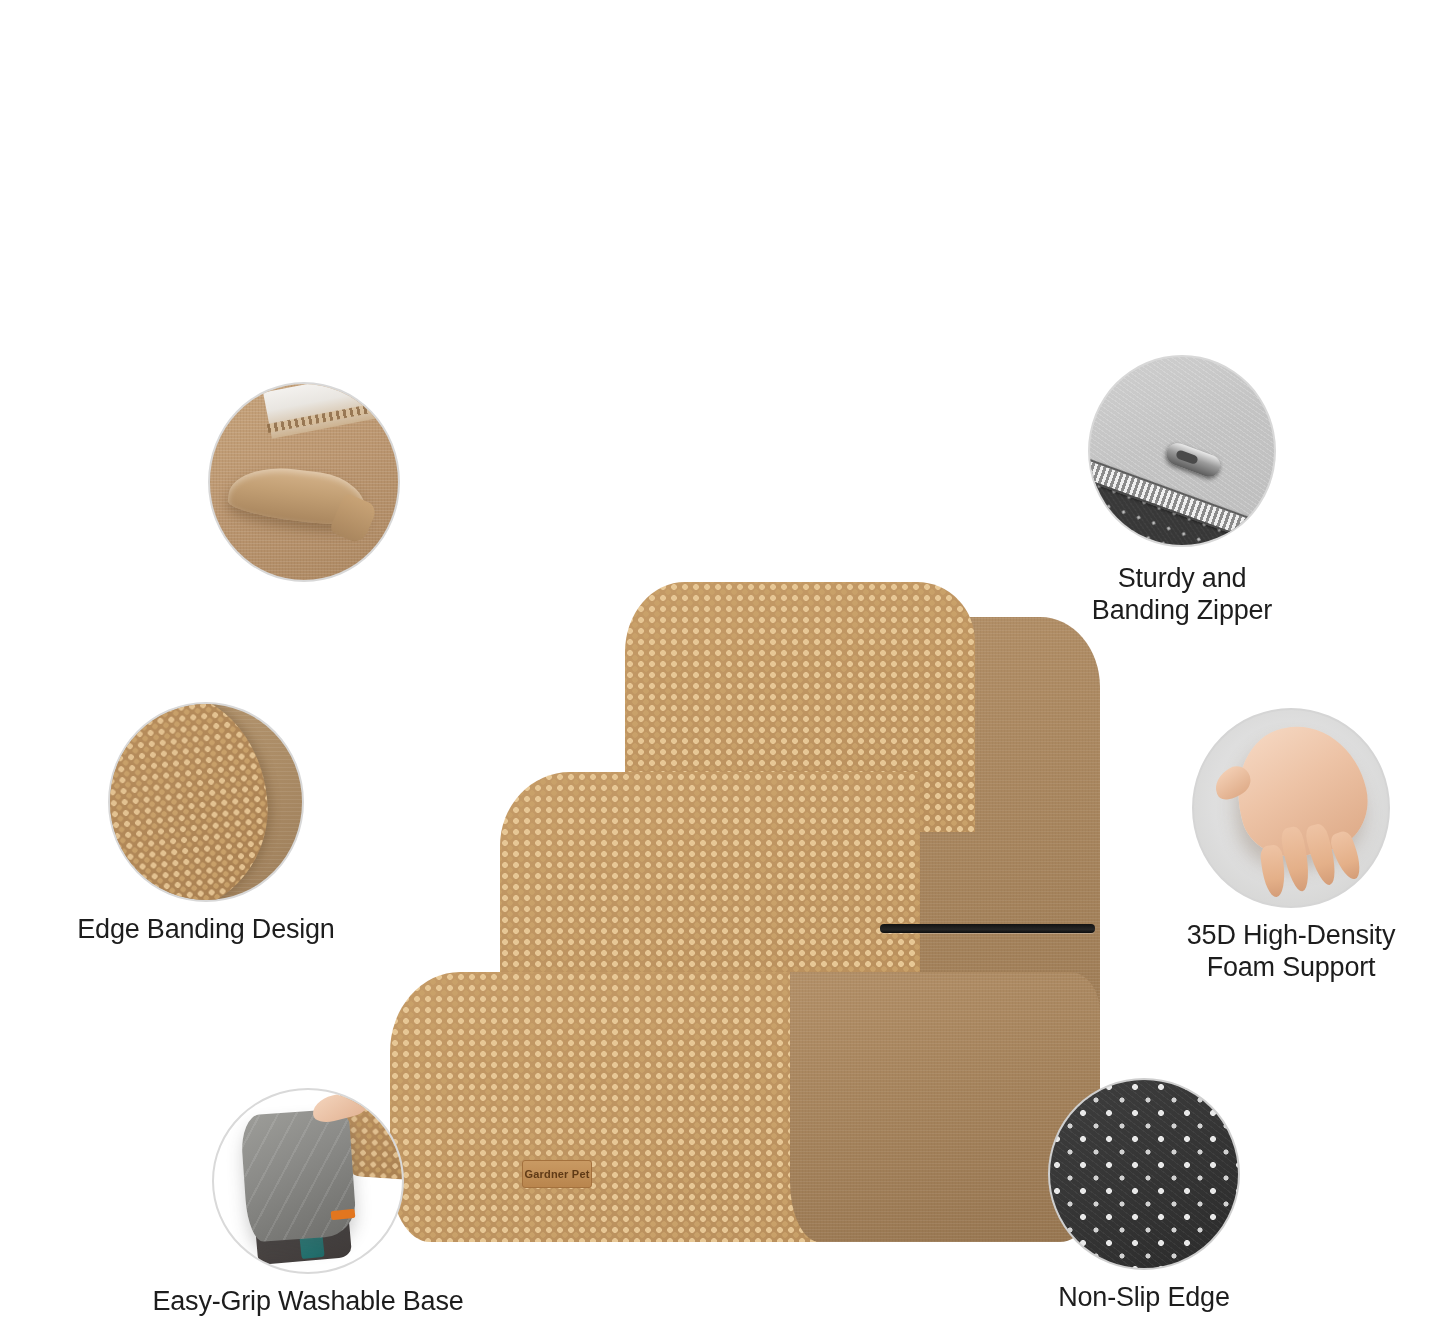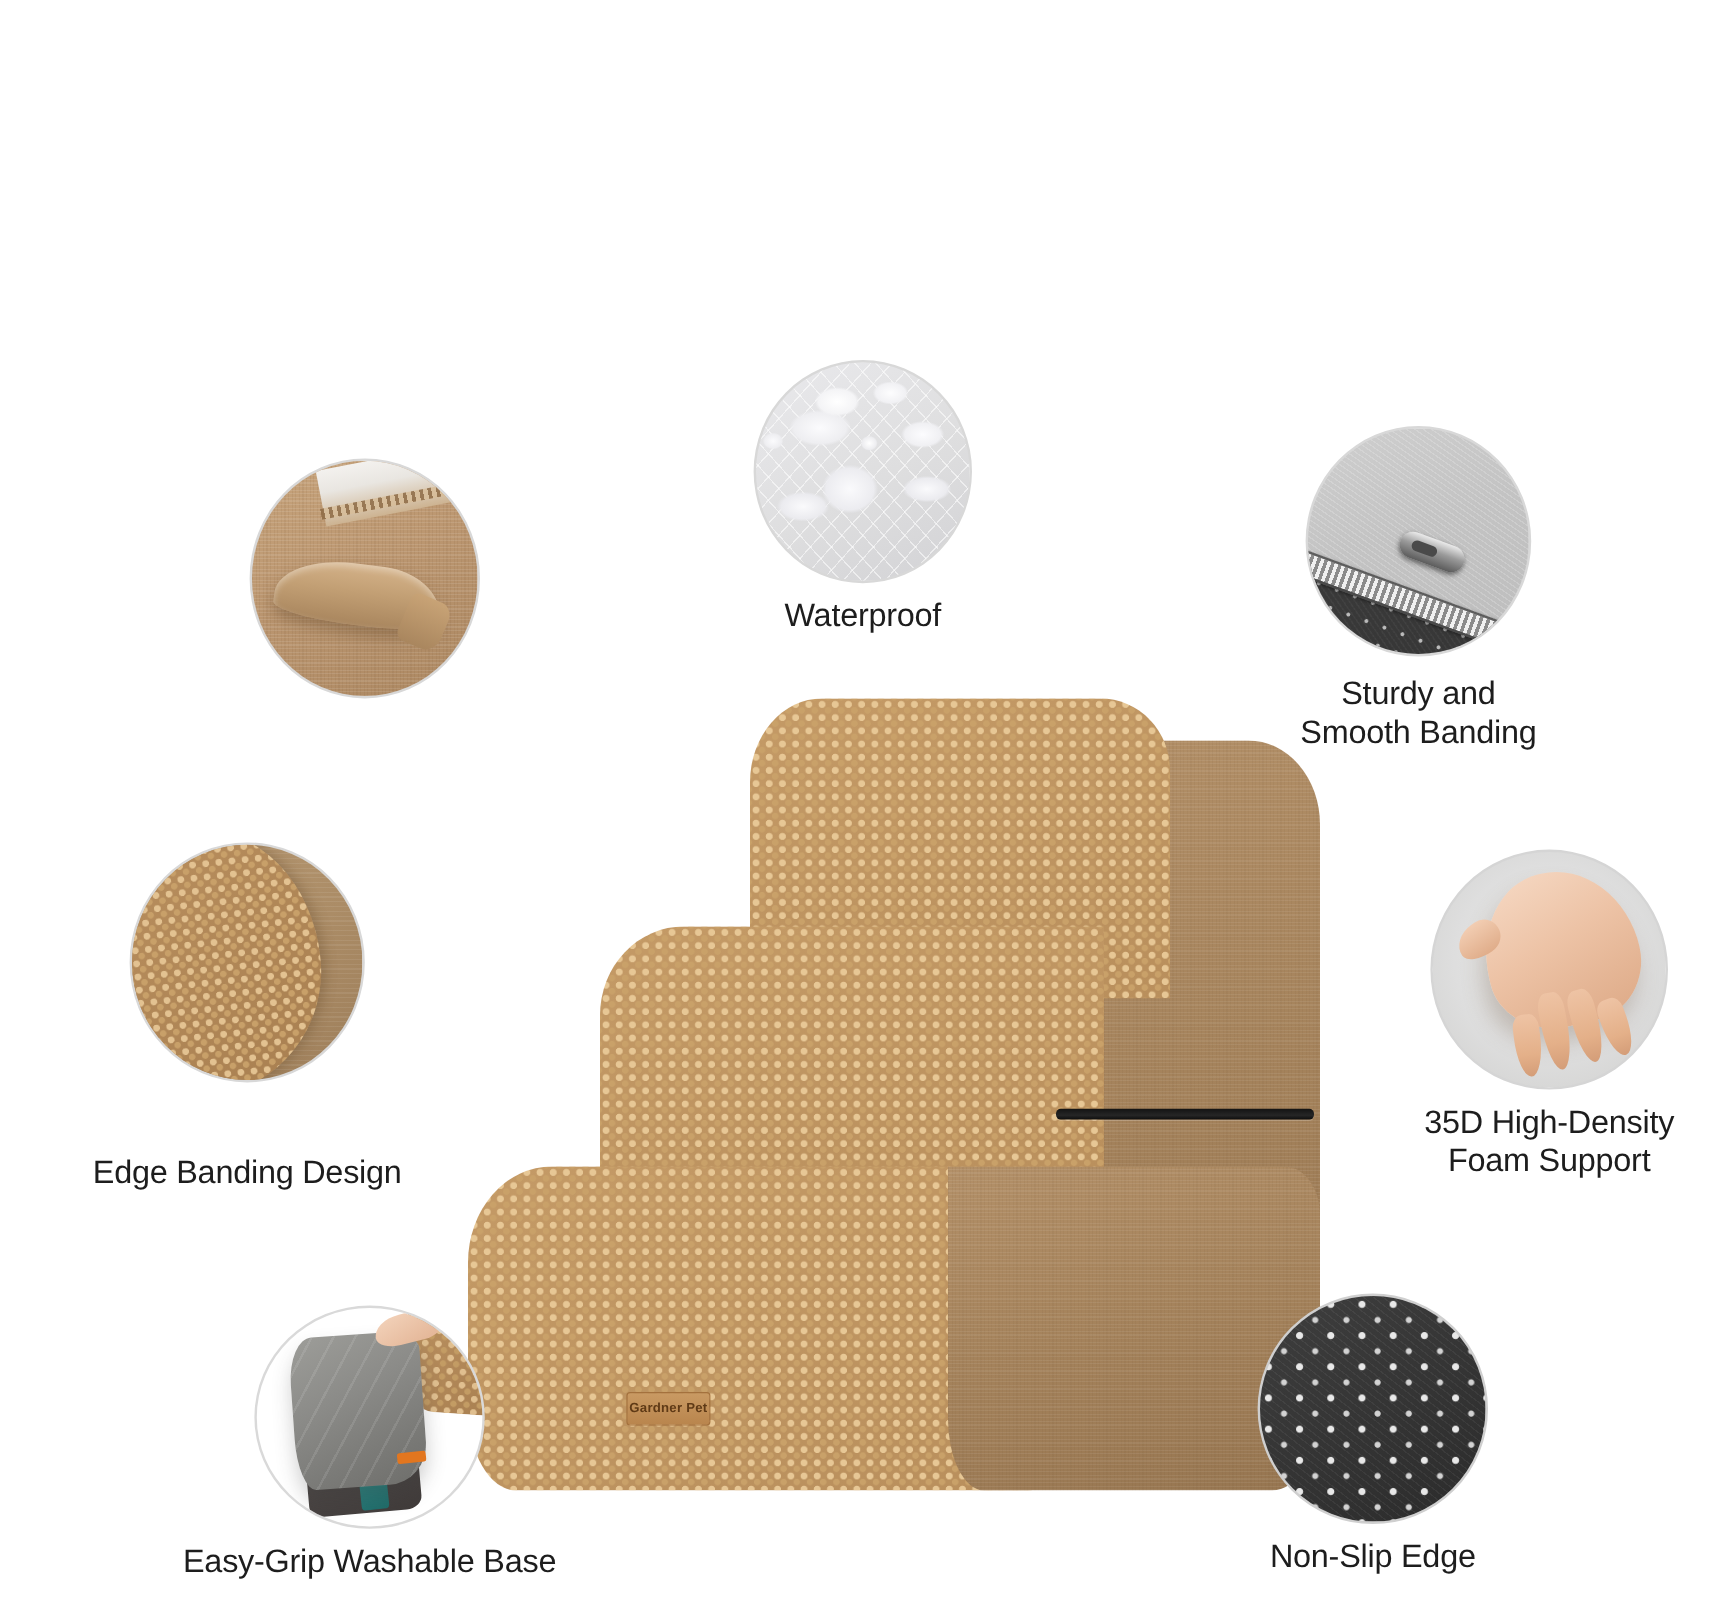--- a/index.html
+++ b/index.html
@@ -294,40 +294,36 @@
   </div>
 
   <div class="callout" style="left:208px;top:382px;width:192px;height:250px;">
     <div class="bubble tex-linen" style="width:192px;height:200px;">
       <div class="handle-topedge"></div>
       <div class="handle-seam"></div>
       <div class="handle-strap"></div>
     </div>
   </div>
 
-  <div class="callout" style="left:628px;top:300px;width:182px;height:250px;">
-    <div class="bubble tex-waterproof" style="width:182px;height:186px;"></div>
-    <div class="caption" style="left:-59px;top:198px;width:300px;">Waterproof</div>
-  </div>
 
   <div class="callout" style="left:1088px;top:355px;width:188px;height:270px;">
     <div class="bubble tex-zipper" style="width:188px;height:192px;">
       <div class="zip-dark"></div>
       <div class="zip-teeth"></div>
       <div class="zip-pull"></div>
     </div>
     <div class="caption" style="left:-43px;top:208px;width:274px;">Sturdy and
-Smooth Banding</div>
+Banding Zipper</div>
   </div>
 
   <div class="callout" style="left:108px;top:702px;width:196px;height:260px;">
     <div class="bubble tex-edge" style="width:196px;height:200px;">
       <div class="edge-knit"></div>
     </div>
-    <div class="caption" style="left:-90px;top:212px;width:376px;margin-top:48px;">Edge Banding Design</div>
+    <div class="caption" style="left:-90px;top:212px;width:376px;">Edge Banding Design</div>
   </div>
 
   <div class="callout" style="left:1192px;top:708px;width:198px;height:270px;">
     <div class="bubble tex-foam" style="width:198px;height:200px;border-color:#d5d5d5;">
       <div class="foam-hand">
         <div class="thumb"></div>
         <div class="finger f1"></div>
         <div class="finger f2"></div>
         <div class="finger f3"></div>
         <div class="finger f4"></div>

